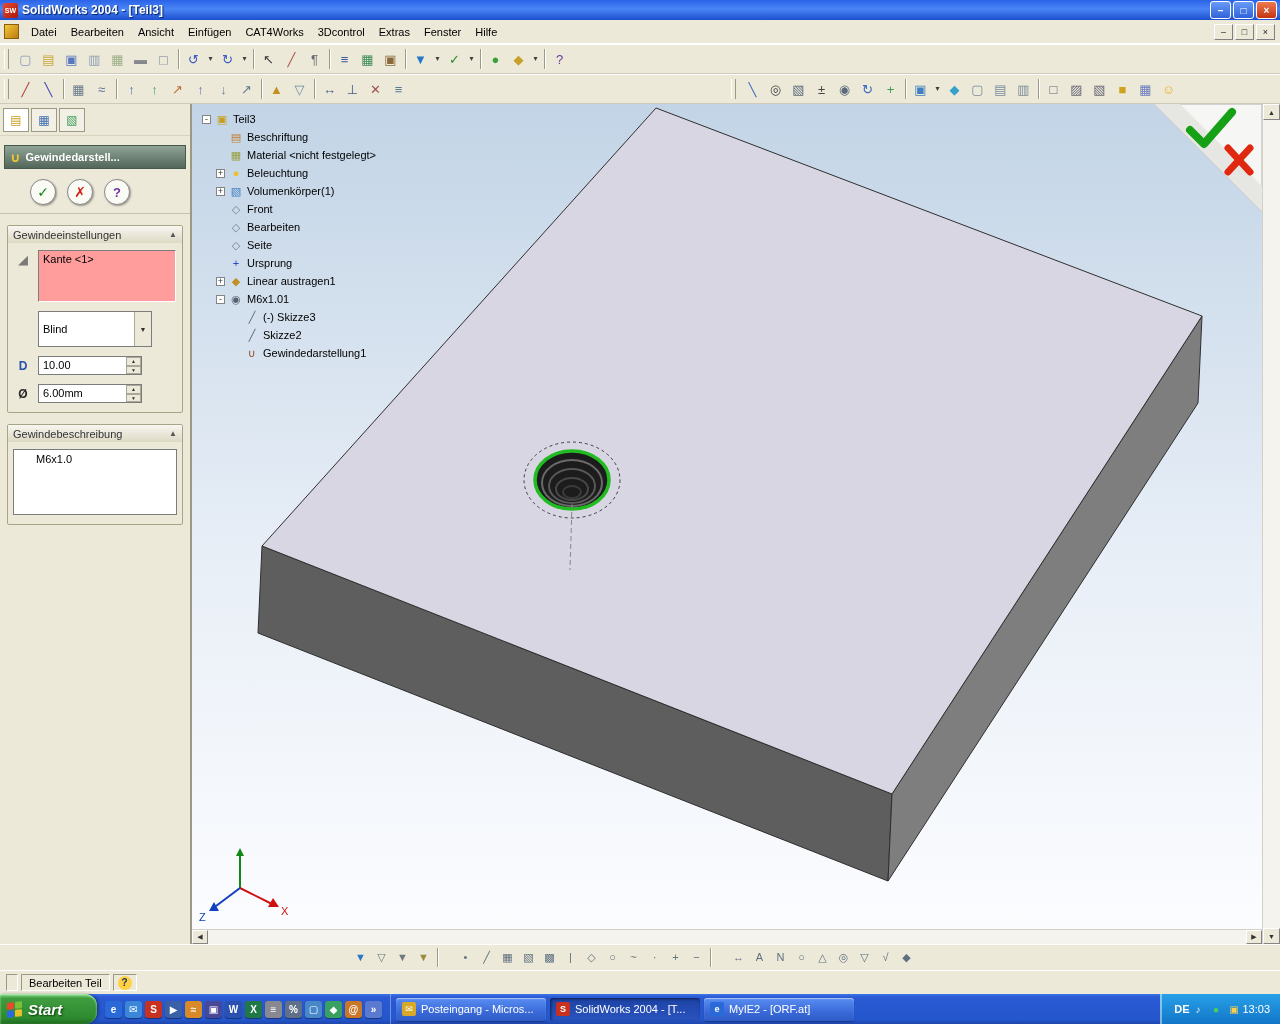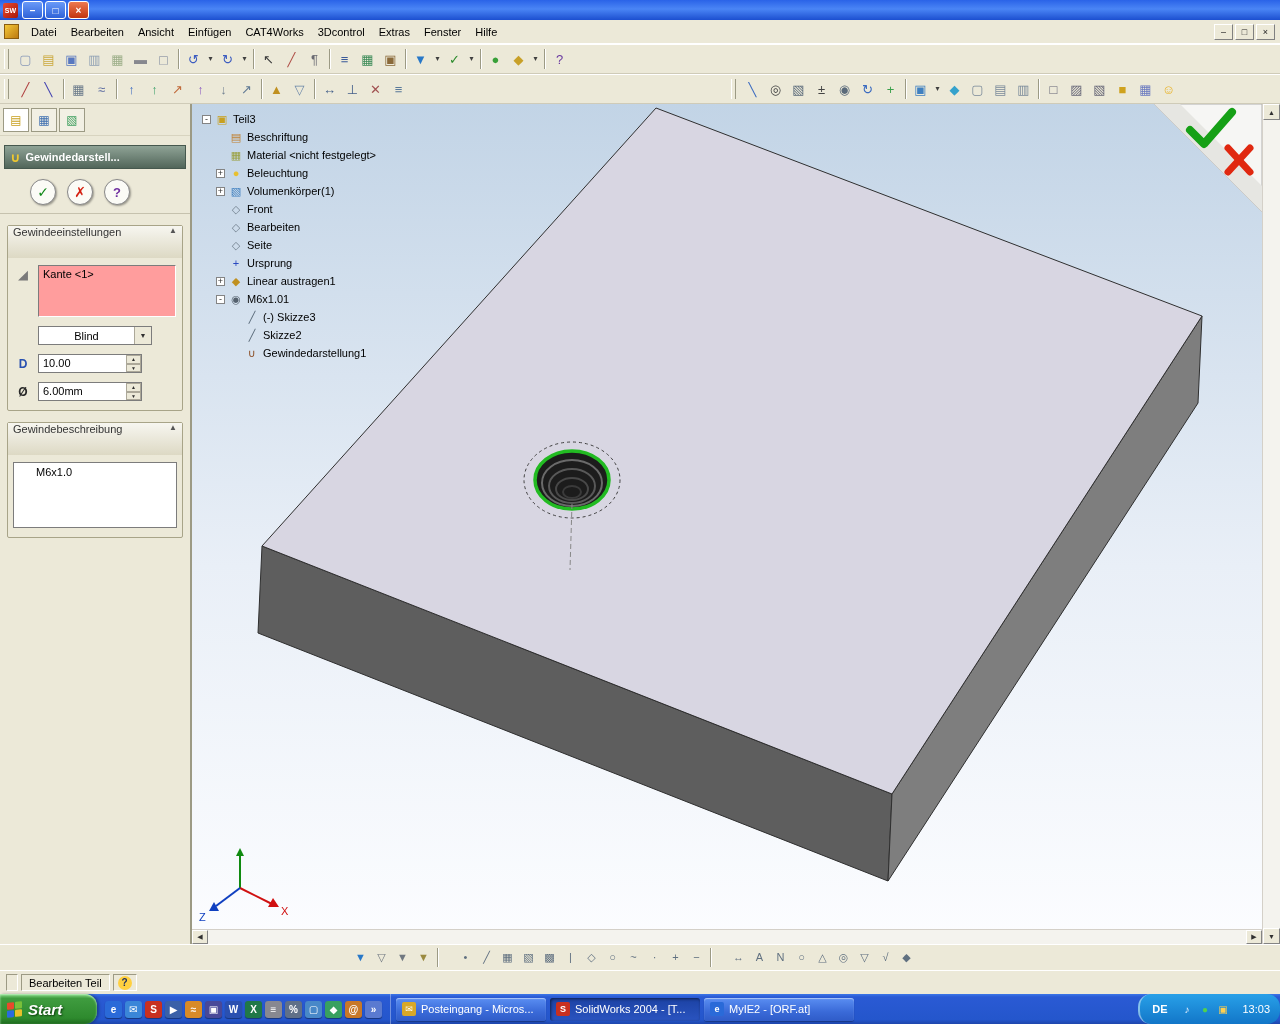--- a/index.html
+++ b/index.html
@@ -45,27 +45,27 @@
   .pm-tab{width:24px;height:22px;border:1px solid #9c9a84;background:#f2f0e4;display:flex;align-items:center;justify-content:center;font-size:12px;}
   .pm-tab.active{background:#fff;}
   .pm-title{margin:9px 4px 4px 4px;height:22px;background:linear-gradient(180deg,#8fa396,#52665a);color:#fff;font-weight:bold;
     display:flex;align-items:center;padding:0 5px;gap:5px;border:1px solid #46584e;}
   .pm-ticon{color:#f0c830;font-size:13px;font-weight:bold;}
   .pm-actions{display:flex;gap:11px;padding:6px 0 8px 30px;border-bottom:1px solid #c6c2ae;}
   .pm-round{width:24px;height:24px;border-radius:50%;background:#fbfbf6;border:1px solid #888;
     box-shadow:1px 1px 2px rgba(0,0,0,.35),inset 0 0 2px #fff;display:flex;align-items:center;justify-content:center;font-weight:bold;font-size:14px;}
   .ok{color:#108818;} .cancel{color:#d41f10;} .helpb{color:#7030a0;font-size:13px;}
   .pm-group{margin:11px 7px 0 7px;border:1px solid #a8a488;border-radius:2px;background:#ECE9D8;}
-  .pm-group-h{height:32px;background:linear-gradient(180deg,#f7f6f0,#ddd9c4);display:flex;padding:0 5px;color:#333;}
+  .pm-group-h{height:17px;background:linear-gradient(180deg,#f7f6f0,#ddd9c4);display:flex;align-items:center;padding:0 5px;color:#333;}
   .pm-group-h .chev{margin-left:auto;font-size:8px;color:#555;}
   .pm-group-b{padding:7px 6px 9px 6px;}
   .sel-row{display:flex;gap:6px;}
   .sel-icon{width:18px;height:18px;font-size:13px;color:#7a7a7a;display:flex;align-items:center;justify-content:center;flex:none;}
   .sel-box{flex:1;height:46px;background:#ff9d9d;border:1px solid;border-color:#7c7c7c #fff #fff #7c7c7c;padding:2px 4px;color:#000;overflow:hidden;}
-  .combo{margin:9px 0 0 24px;width:114px;height:19px;background:#fff;border:1px solid #7c7c7c;display:flex;align-items:center;box-sizing:border-box;text-align:center;}
+  .combo{margin:9px 0 0 24px;width:114px;height:36px;background:#fff;border:1px solid #7c7c7c;display:flex;align-items:center;box-sizing:border-box;}
   .combo .cv{flex:1;padding:0 4px;}
   .combo .ca{width:16px;height:100%;background:#ECE9D8;border-left:1px solid #aca899;display:flex;align-items:center;justify-content:center;font-size:7px;color:#303030;}
   .num-row{display:flex;align-items:center;gap:6px;margin-top:9px;}
   .num-icon{width:18px;text-align:center;font-weight:bold;font-size:12px;flex:none;}
   .depth-i{color:#2850b0;} .dia-i{color:#282828;}
   .num-field{width:104px;height:19px;background:#fff;border:1px solid #7c7c7c;display:flex;box-sizing:border-box;}
   .num-field .nv{flex:1;padding:2px 4px;}
   .spin{width:15px;display:flex;flex-direction:column;flex:none;}
   .spin span{flex:1;background:#ECE9D8;border:1px solid #aca899;font-size:5px;display:flex;align-items:center;justify-content:center;color:#303030;}
   .desc-box{margin:7px 5px 9px 5px;height:58px;background:#fff;border:1px solid #7c7c7c;padding:3px 22px;color:#000;}
@@ -119,33 +119,34 @@
   .ql-icon{width:17px;height:17px;border-radius:3px;display:flex;align-items:center;justify-content:center;color:#fff;
     font-size:10px;font-weight:bold;box-shadow:0 1px 1px rgba(0,0,0,.4);}
   .tasks{display:flex;align-items:center;gap:4px;padding:0 5px;flex:1;}
   .task-btn{width:150px;height:23px;box-sizing:border-box;border-radius:3px;
     background:linear-gradient(180deg,#5a8ef2,#3a6ad8 60%,#2f5cc8);
     box-shadow:inset 0 1px 1px rgba(255,255,255,.5),0 1px 1px rgba(0,0,0,.3);
     display:flex;align-items:center;gap:5px;padding:0 6px;color:#fff;white-space:nowrap;overflow:hidden;}
   .task-btn.active{background:linear-gradient(180deg,#1c42a4,#2a54c0);box-shadow:inset 1px 1px 3px rgba(0,0,0,.55);}
   .task-icon{width:14px;height:14px;border-radius:2px;display:flex;align-items:center;justify-content:center;font-size:9px;
     font-weight:bold;color:#fff;flex:none;}
-  .tray{margin-left:auto;display:flex;align-items:center;gap:12px;padding:0 10px 0 12px;color:#fff;flex:none;
-    background:linear-gradient(180deg,#28a0e8,#1276c8);border-left:2px solid rgba(255,255,255,.45);border-radius:13px;}
+  .tray{margin-left:auto;display:flex;align-items:center;gap:1px;padding:0 10px 0 12px;color:#fff;flex:none;
+    background:linear-gradient(180deg,#28a0e8,#1276c8);border-left:2px solid rgba(255,255,255,.45);}
   .tray-icons{display:flex;gap:3px;}
   .tray-ic{width:15px;height:15px;display:flex;align-items:center;justify-content:center;font-size:10px;}
   .lang{font-weight:bold;}
 </style>
 </head>
 <body>
 
 <div id="screen">
 
   <div class="titlebar">
     <span class="app-icon">SW</span>
+    <span class="title-text">SolidWorks 2004 - [Teil3]</span>
     <span class="win-btns">
       <span class="wbtn">–</span>
       <span class="wbtn">□</span>
       <span class="wbtn close">×</span>
     </span>
   </div>
 
   <div class="menubar">
     <span class="doc-icon"></span>
     <span class="menus">

